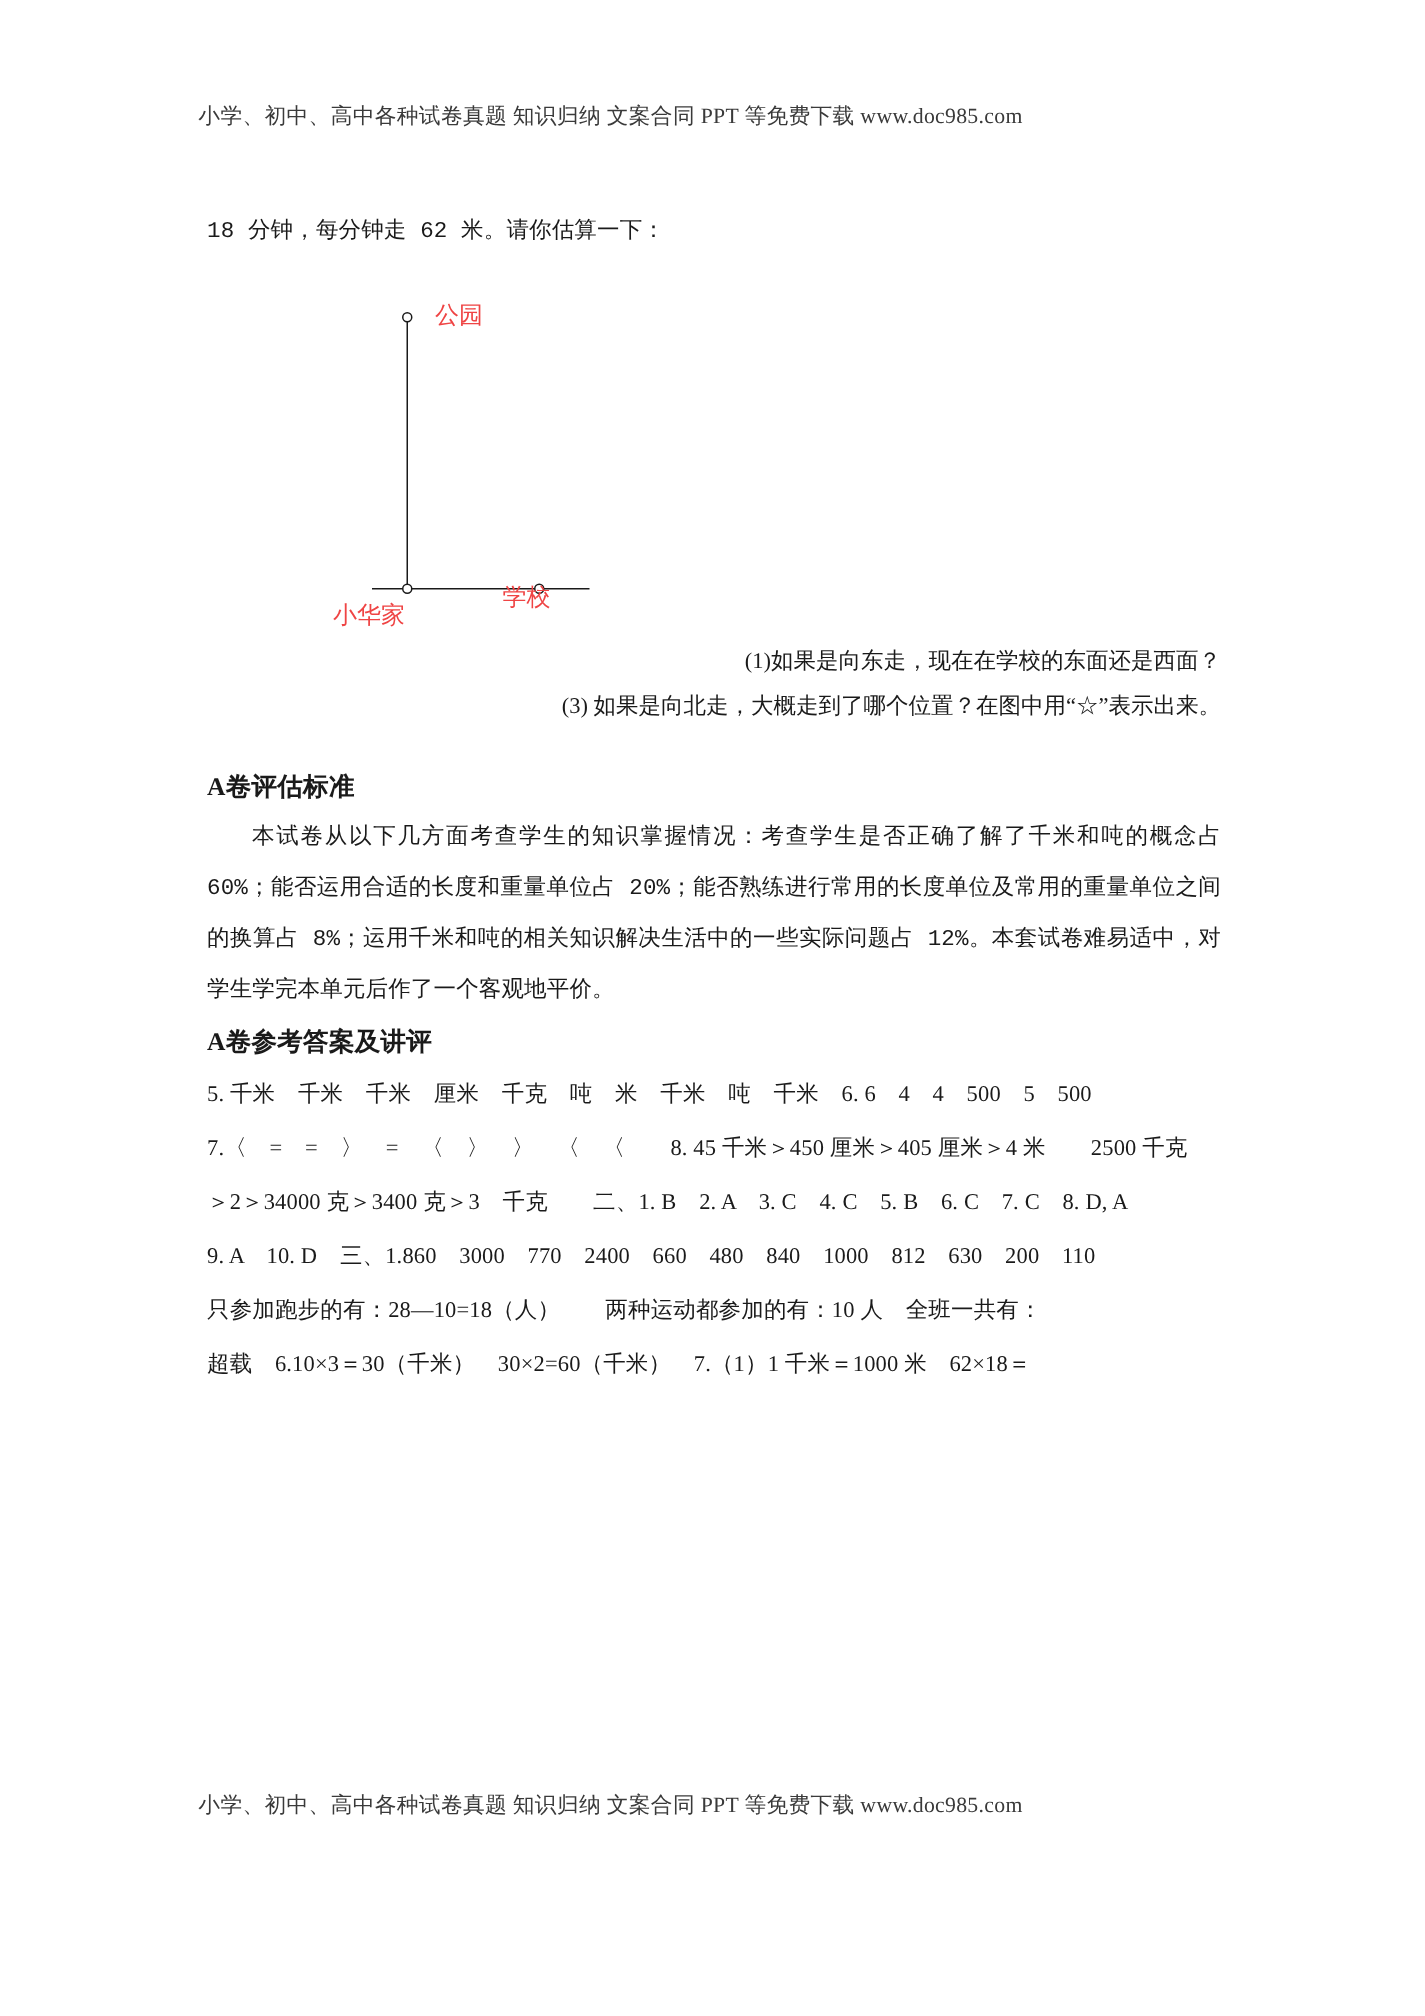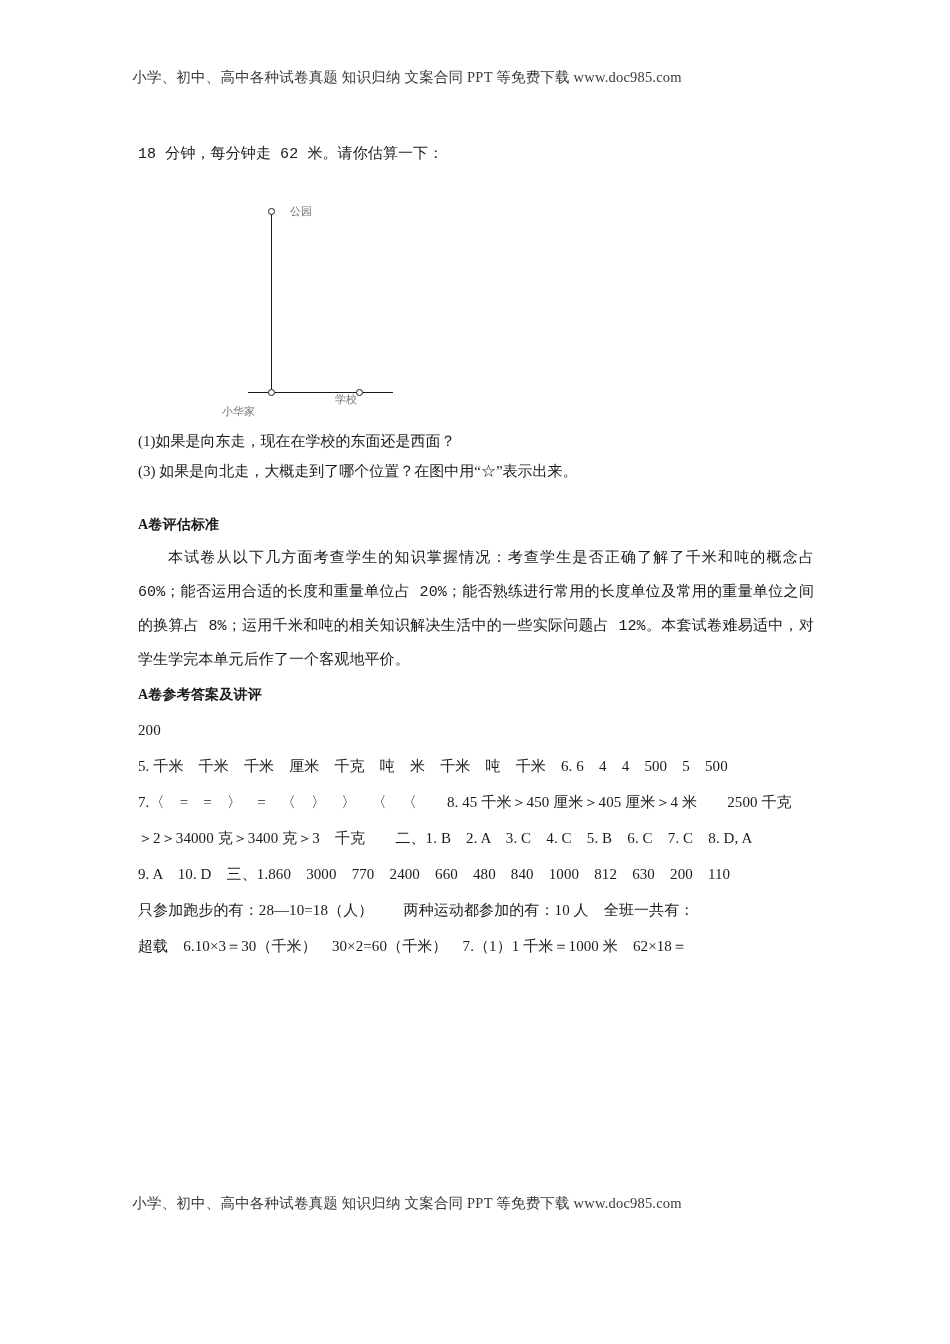--- a/index.html
+++ b/index.html
@@ -47,33 +47,33 @@
     font-size: 15px;
     line-height: 34px;
     text-align: justify;
     margin: 0;
     letter-spacing: 0.1px;
     font-family: Liberation Mono, monospace;
   }
   .indent2 { text-indent: 2em; }
   .bold-head {
     font-weight: bold;
-    font-size: 14px;
+    font-size: 17px;
     line-height: 34px;
     margin: 0;
     letter-spacing: 0.2px;
   }
   .gap-before { margin-top: 22px; }
 
   .q-line {
     font-size: 15px;
     line-height: 30px;
     margin: 0;
   }
-  .q-list { margin-top: 2px; }
+  .q-list { margin-top: 2px; text-align: right; }
 
   
   .diagram {
     position: absolute;
     left: 138px;
     top: 190px;
     width: 676px;
     height: 240px;
   }
   .dg-vline {
@@ -100,24 +100,24 @@
     border-radius: 50%;
     background: #ffffff;
     box-sizing: border-box;
   }
   #dot-park   { left: 130px; top: 18px; }
   #dot-home   { left: 130px; top: 199px; }
   #dot-school { left: 218px; top: 199px; }
 
   .dg-label {
     position: absolute;
-    font-size: 11px;
+    font-size: 16px;
     line-height: 18px;
     white-space: nowrap;
-    color: #737373;
+    color: #ef4444;
   }
   #label-park   { left: 152px; top: 12px; }
   #label-home   { left: 84px; top: 212px; }
   #label-school { left: 197px; top: 200px; text-align: right; }
 
   
   .ans {
     font-size: 15px;
     line-height: 36px;
     margin: 0;
@@ -142,21 +142,20 @@
     <div class="q-list">
       <p class="q-line">(1)如果是向东走，现在在学校的东面还是西面？</p>
       <p class="q-line">(3) 如果是向北走，大概走到了哪个位置？在图中用“☆”表示出来。</p>
     </div>
 
     <p class="bold-head gap-before">A卷评估标准</p>
     <p class="para indent2">本试卷从以下几方面考查学生的知识掌握情况：考查学生是否正确了解了千米和吨的概念占 60%；能否运用合适的长度和重量单位占 20%；能否熟练进行常用的长度单位及常用的重量单位之间的换算占 8%；运用千米和吨的相关知识解决生活中的一些实际问题占 12%。本套试卷难易适中，对学生学完本单元后作了一个客观地平价。</p>
     <p class="bold-head">A卷参考答案及讲评</p>
 
     <div>
-      <p class="ans">200</p>
       <p class="ans">5. 千米　千米　千米　厘米　千克　吨　米　千米　吨　千米　6. 6　4　4　500　5　500</p>
       <p class="ans">7.〈　=　=　〉　=　〈　〉　〉　〈　〈　　8. 45 千米＞450 厘米＞405 厘米＞4 米　　2500 千克</p>
       <p class="ans">＞2＞34000 克＞3400 克＞3　千克　　二、1. B　2. A　3. C　4. C　5. B　6. C　7. C　8. D, A</p>
       <p class="ans">9. A　10. D　三、1.860　3000　770　2400　660　480　840　1000　812　630　200　110</p>
       <p class="ans">只参加跑步的有：28—10=18（人）　　两种运动都参加的有：10 人　全班一共有：</p>
       <p class="ans">超载　6.10×3＝30（千米）　30×2=60（千米）　7.（1）1 千米＝1000 米　62×18＝</p>
     </div>
 
   </div>
 

